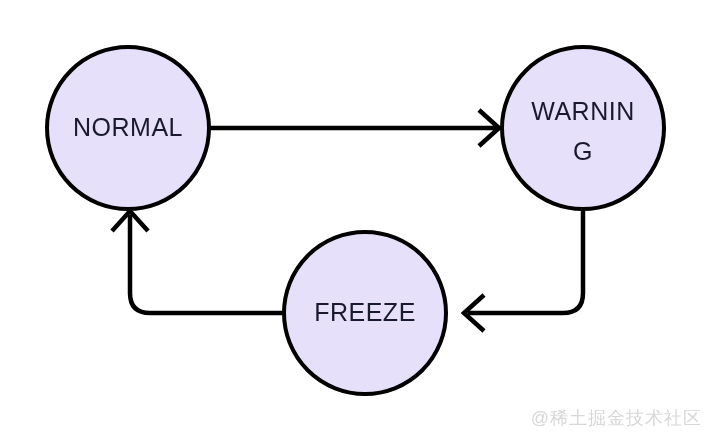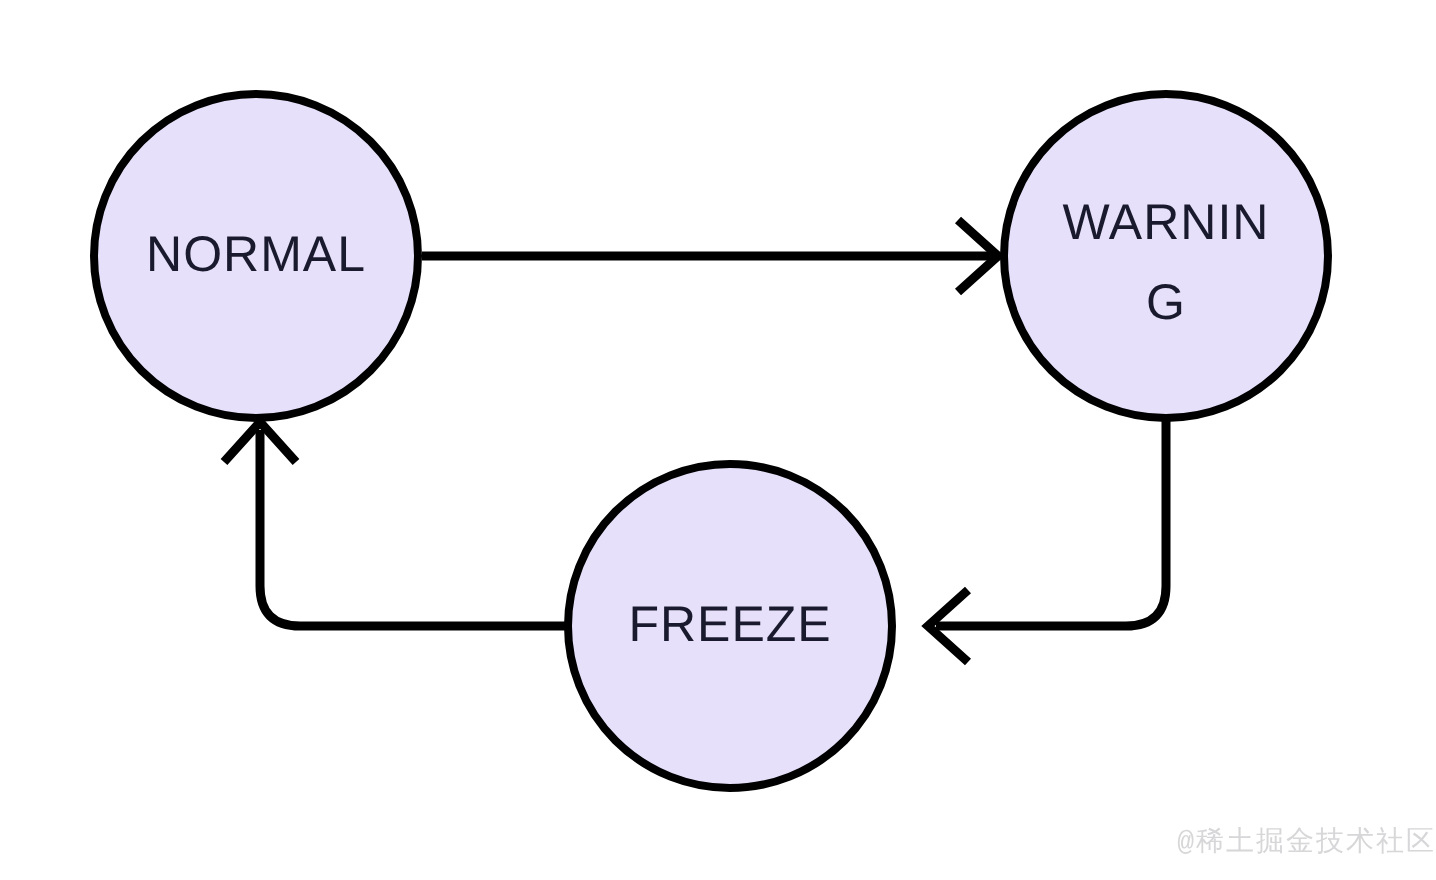--- a/index.html
+++ b/index.html
@@ -47,24 +47,24 @@
   .node-label {
     fill: #1a1a2e;
     font-family: "Liberation Sans", sans-serif;
     font-size: 25px;
     letter-spacing: 0.5px;
     text-anchor: middle;
     dominant-baseline: middle;
   }
   .watermark-text {
     position: absolute;
-    right: 0;
+    right: 16px;
     bottom: 10px;
-    font-family: Liberation Mono, monospace;
-    font-size: 14px;
+    font-family: Liberation Sans, sans-serif;
+    font-size: 18px;
     color: #d7d7d9;
     letter-spacing: 1px;
     white-space: nowrap;
     user-select: none;
   }
 </style>
 </head>
 <body>
 
 <div id="canvas">

